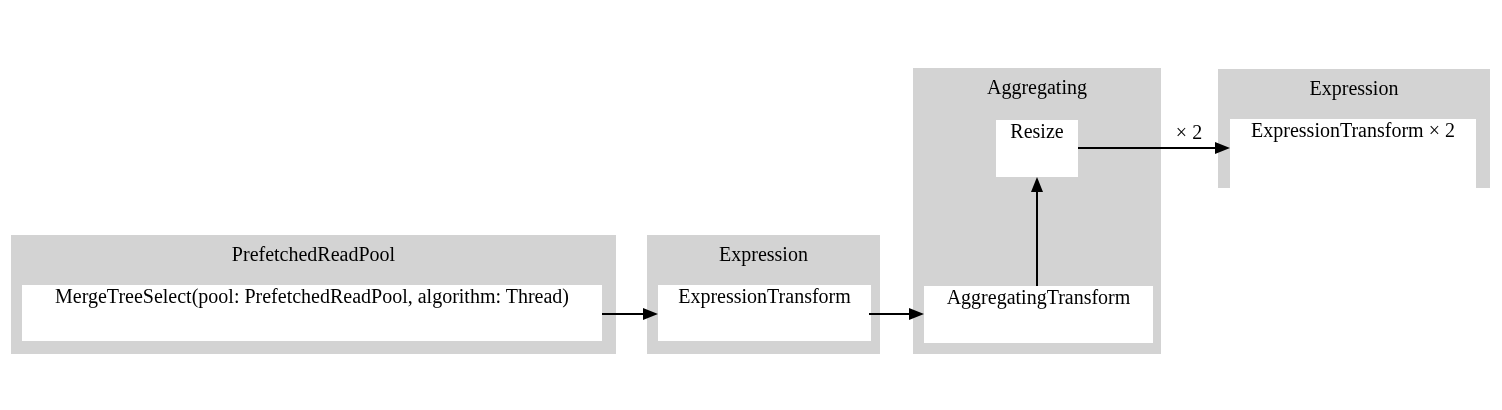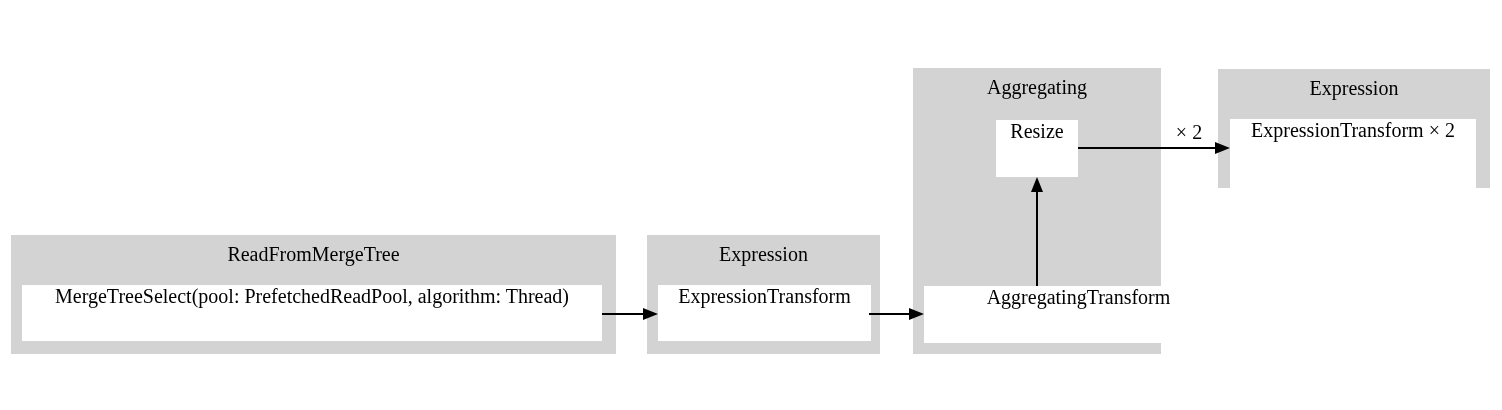--- a/index.html
+++ b/index.html
@@ -64,41 +64,41 @@
     white-space: nowrap;
   }
   
   .c1 { left: 11px;   top: 235px; width: 605px; height: 119px; }
   .c2 { left: 647px;  top: 235px; width: 233px; height: 119px; }
   .c3 { left: 913px;  top: 68px;  width: 248px; height: 286px; }
   .c4 { left: 1218px; top: 69px;  width: 272px; height: 119px; }
   
   .n1 { left: 22px;   top: 285px; width: 580px; height: 56px; }
   .n2 { left: 658px;  top: 285px; width: 213px; height: 56px; }
-  .n3 { left: 924px;  top: 286px; width: 229px; height: 57px; padding-left: 40px; }
+  .n3 { left: 924px;  top: 286px; width: 229px; height: 57px; }
   .n4 { left: 996px;  top: 120px; width: 82px;  height: 57px; }
   .n5 { left: 1230px; top: 119px; width: 246px; height: 70px; }
   
   .e1  { left: 602px;  top: 313px; width: 42px;  height: 2px; }
   .e1h { left: 643px;  top: 308px; }
   .e2  { left: 869px;  top: 313px; width: 41px;  height: 2px; }
   .e2h { left: 909px;  top: 308px; }
   .e3  { left: 1036px; top: 191px; width: 2px;   height: 95px; }
   .e3h { left: 1031px; top: 177px; }
   .e4  { left: 1078px; top: 147px; width: 138px; height: 2px; }
   .e4h { left: 1215px; top: 142px; }
   .e4l { left: 1159px; top: 120px; width: 60px; }
 </style>
 </head>
 <body>
 
 <div class="canvas">
 
   <div class="cluster c1">
-    <div class="cluster-label">ReadFromMergeTree</div>
+    <div class="cluster-label">PrefetchedReadPool</div>
   </div>
   <div class="cluster c2">
     <div class="cluster-label">Expression</div>
   </div>
   <div class="cluster c3">
     <div class="cluster-label">Aggregating</div>
   </div>
   <div class="cluster c4">
     <div class="cluster-label">Expression</div>
   </div>

